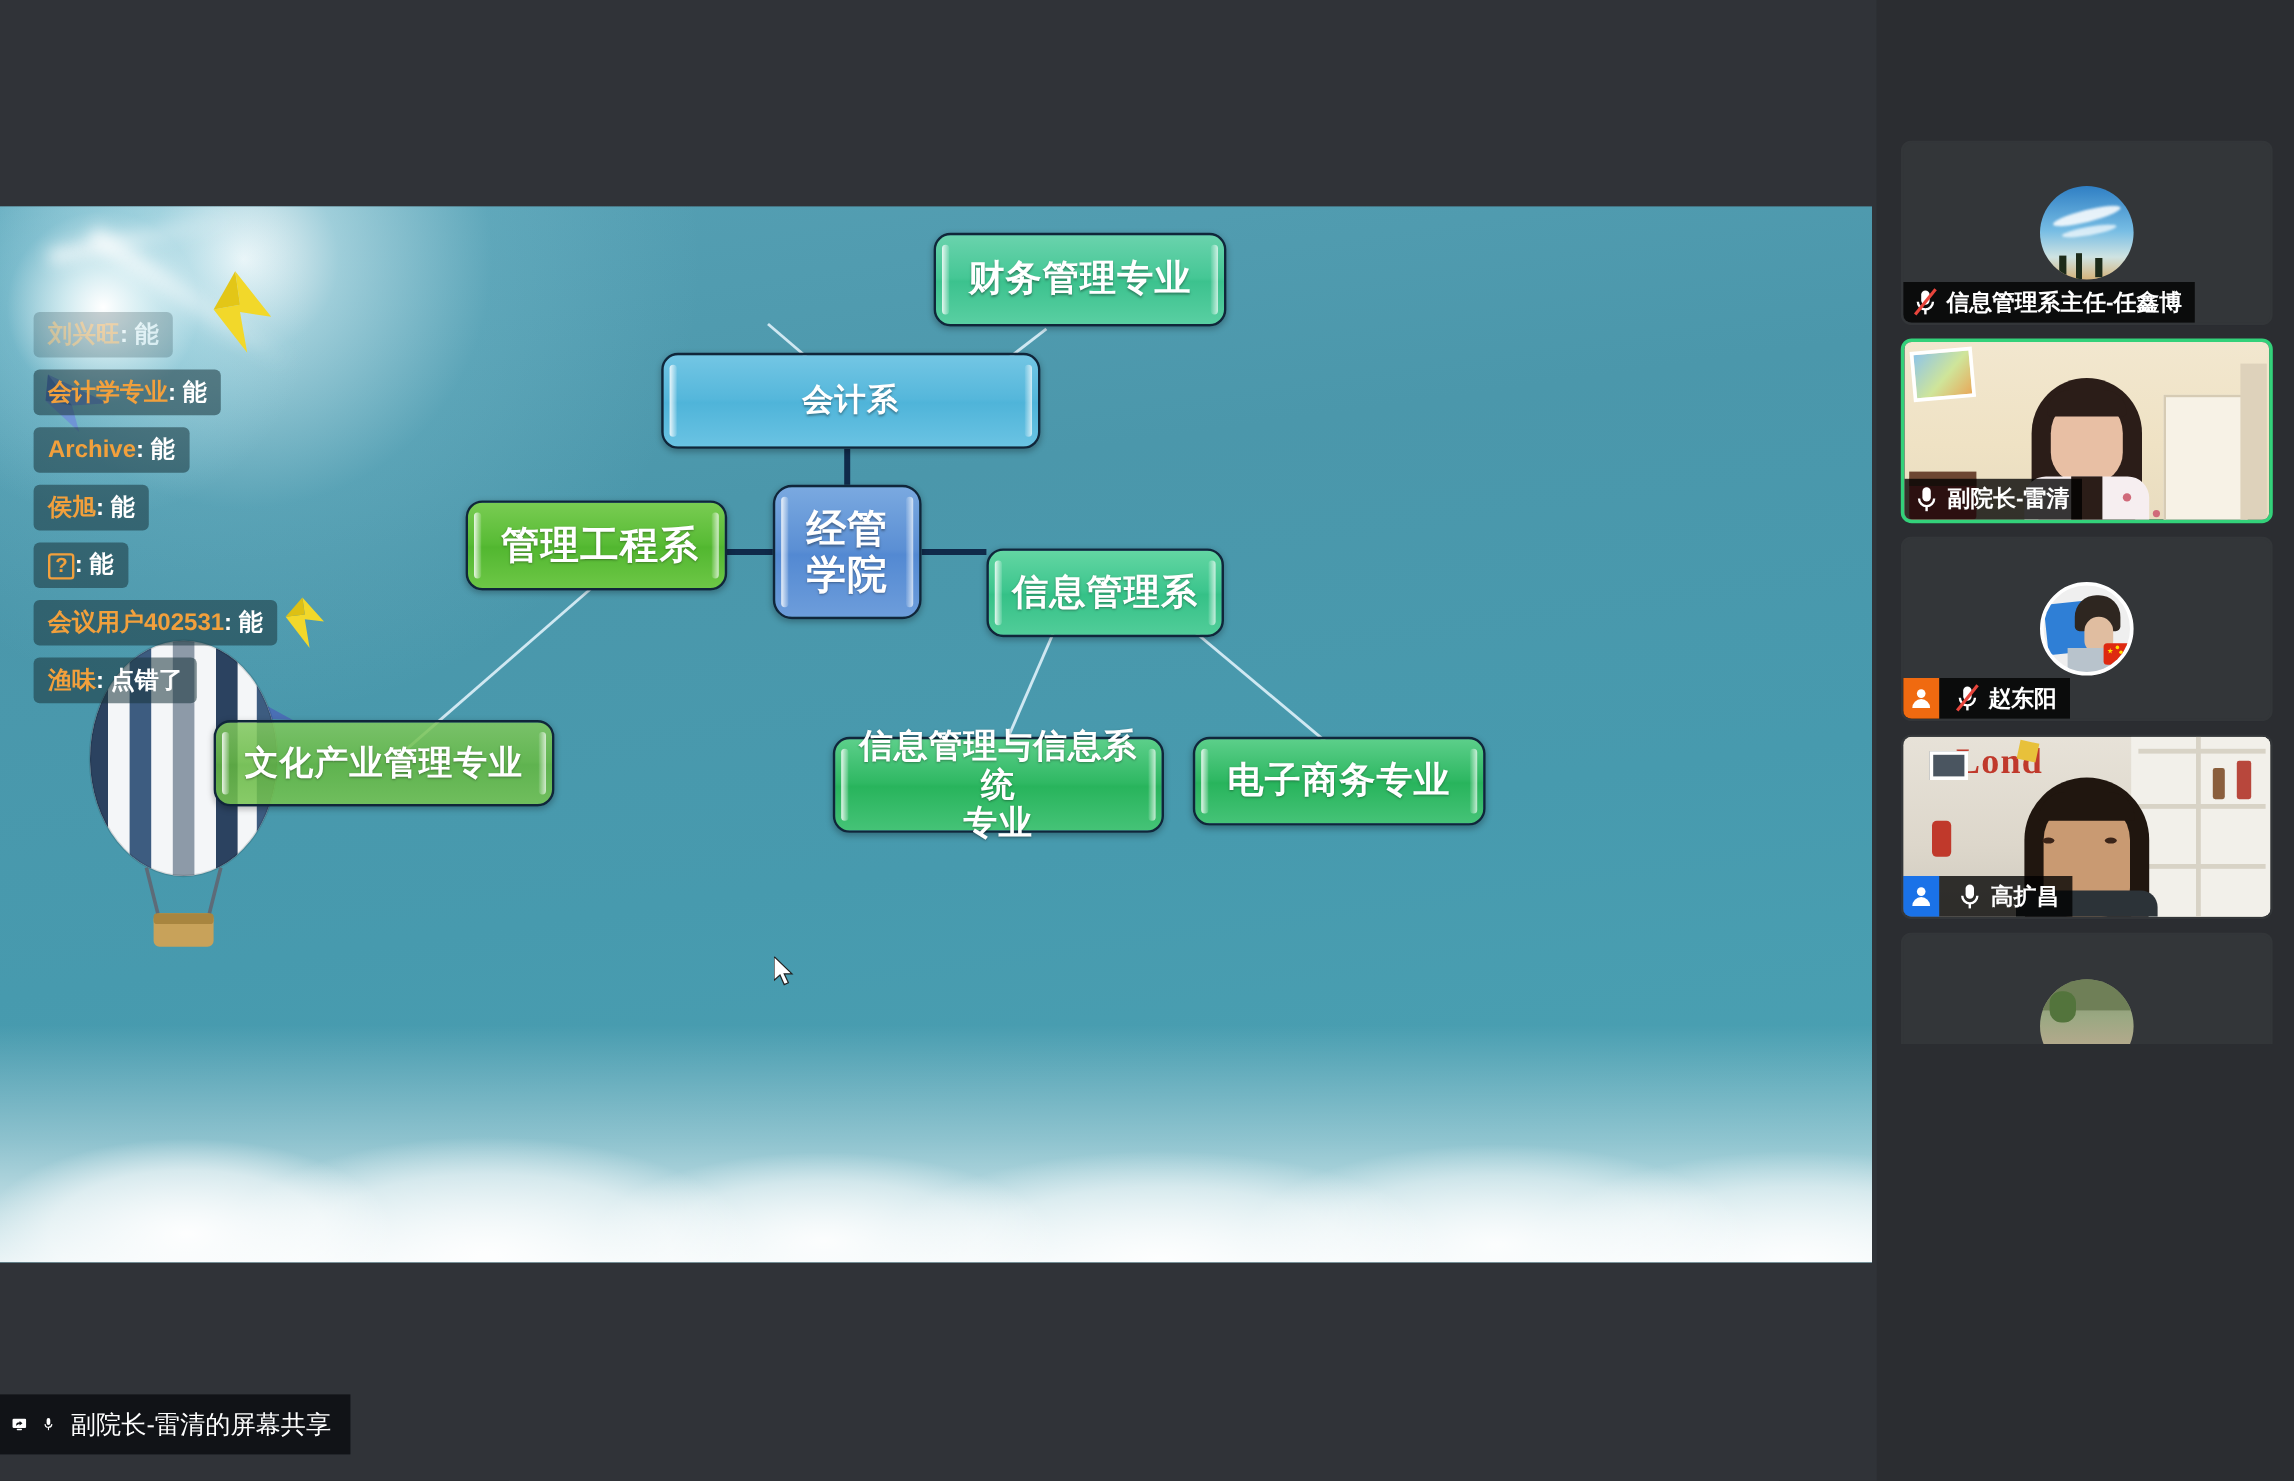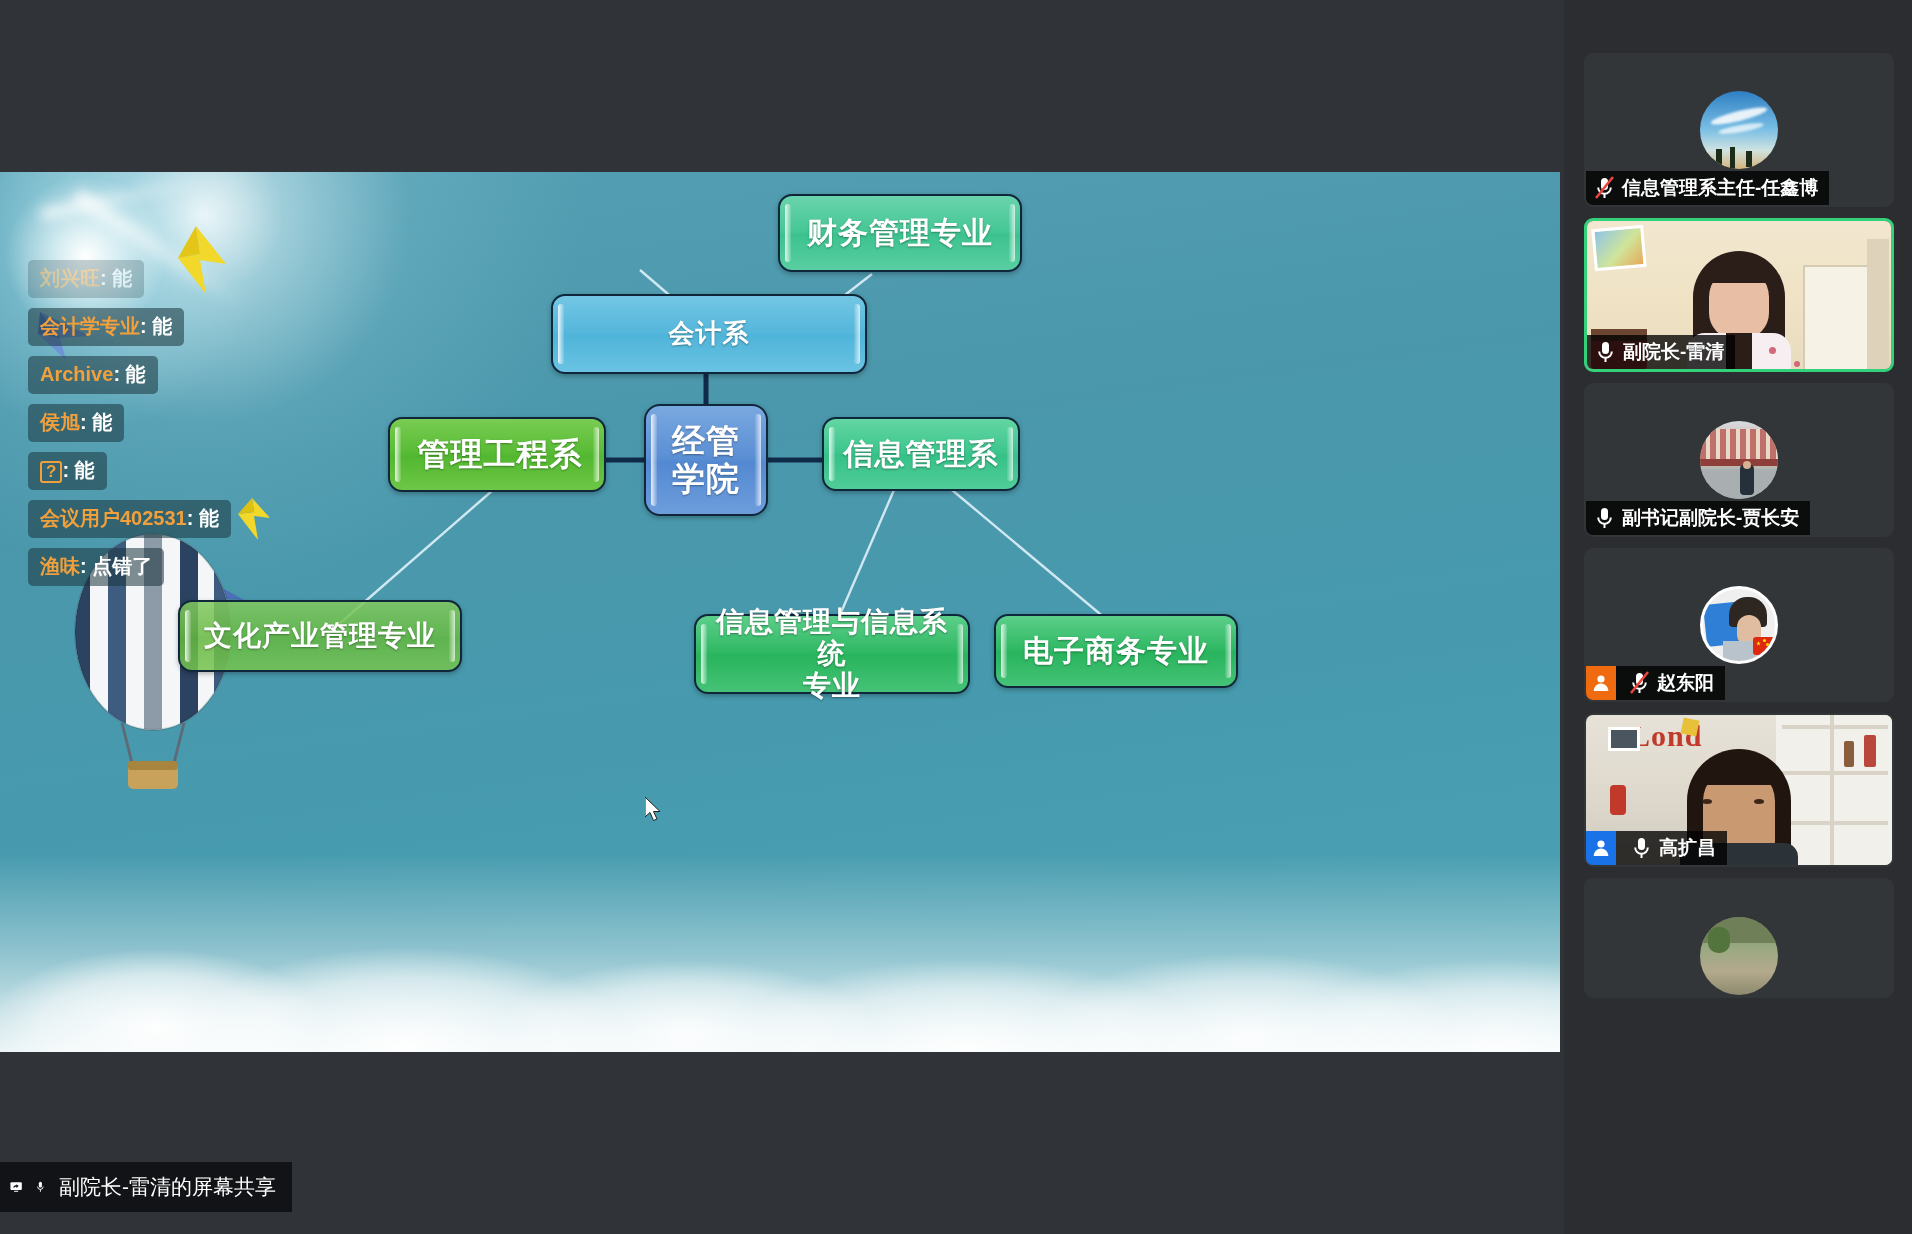--- a/index.html
+++ b/index.html
@@ -95,21 +95,21 @@
     background: linear-gradient(to left, rgba(255,255,255,0.7), rgba(255,255,255,0.08));
   }
   .node > span { position: relative; z-index: 2; display:block; }
 
   .n-teal   { background: linear-gradient(to bottom, #5fd6c8 0%, #3ec4b5 48%, #35bfb0 52%, #4fd0c2 100%); }
   .n-mint   { background: linear-gradient(to bottom, #6ad3ad 0%, #45c795 48%, #3cc28e 52%, #59cfa2 100%); }
   .n-blue   { background: linear-gradient(to bottom, #73c6e4 0%, #55b7db 48%, #4fb4d9 52%, #6ac3e3 100%); }
   .n-navy   { background: linear-gradient(to bottom, #7aa9e0 0%, #5b8fd4 48%, #5389d2 52%, #6d9ddb 100%); }
   .n-grass  { background: linear-gradient(to bottom, #79cc52 0%, #58bb35 48%, #52b730 52%, #6dc746 100%); }
   .n-green  { background: linear-gradient(to bottom, #5ccf8a 0%, #2fb863 48%, #28b45c 52%, #45c377 100%); }
-  .n-emer   { background: linear-gradient(to bottom, #63d6a3 0%, #3cc58d 48%, #35c187 52%, #51cd99 100%); }
+  .n-emer   { background: linear-gradient(to bottom, #63d6a3 0%, #3cc58d 48%, #35c187 52%, #51cd99 100%); margin-top: 40px; }
   .n-ghost  { background: linear-gradient(to bottom, rgba(129,200,94,0.86) 0%, rgba(104,187,68,0.86) 48%, rgba(99,183,64,0.86) 52%, rgba(118,196,80,0.86) 100%); }
 
   svg.links { position: absolute; left:0; top:0; width: 1560px; height: 880px; z-index: 2; pointer-events:none; }
 
   
   #chat-overlay {
     position: absolute;
     left: 28px; top: 260px;
     display: flex; flex-direction: column; gap: 10px;
     align-items: flex-start;
@@ -143,23 +143,23 @@
     padding: 0 16px 0 10px;
     z-index: 40;
   }
   #status-bar .label {
     color: #ffffff; font-size: 21px; font-weight: 500; white-space: nowrap;
   }
 
   
   #participants {
     position: absolute; right: 0; top: 0;
-    width: 348px; height: 1234px;
+    width: 348px; height: 870px;
     background: #2b2d31;
-    padding: 53px 18px 0 20px;
+    padding: 117px 18px 0 20px;
     display: flex; flex-direction: column; gap: 11px;
     overflow: hidden;
   }
   .tile {
     position: relative;
     width: 310px; height: 154px;
     border-radius: 9px;
     background: #333639;
     overflow: hidden;
     flex: 0 0 auto;
@@ -384,38 +384,20 @@
       <div class="nameplate">
         <svg width="21" height="24" viewBox="0 0 21 24">
           <rect x="7" y="2" width="7" height="12" rx="3.5" fill="#ffffff"></rect>
           <path d="M4.2 11.5 a6.3 6.3 0 0 0 12.6 0" fill="none" stroke="#ffffff" stroke-width="2"></path>
           <rect x="9.5" y="18" width="2" height="4" fill="#ffffff"></rect>
         </svg>
         <span class="pname">副院长-雷清</span>
       </div>
     </div>
 
-    <div class="tile">
-      <div class="videobg" style="background:#333639;"></div>
-      <div class="avatar" style="background:linear-gradient(to bottom,#d8dde0 0%,#c9a09a 40%,#b9bcb6 62%,#9aa0a2 100%);">
-        <div style="position:absolute;left:0;top:8px;width:78px;height:30px;background:repeating-linear-gradient(90deg,#c0706a 0 6px,#e9d9c8 6px 10px);"></div>
-        <div style="position:absolute;left:0;top:38px;width:78px;height:7px;background:#8e3f3a;"></div>
-        <div style="position:absolute;left:0;bottom:0;width:78px;height:30px;background:#a9aeb0;"></div>
-        <div style="position:absolute;left:40px;bottom:4px;width:14px;height:30px;background:#25303b;border-radius:4px;"></div>
-        <div style="position:absolute;left:43px;bottom:30px;width:8px;height:8px;border-radius:50%;background:#d9b193;"></div>
-      </div>
-      <div class="nameplate">
-        <svg width="21" height="24" viewBox="0 0 21 24">
-          <rect x="7" y="2" width="7" height="12" rx="3.5" fill="#ffffff"></rect>
-          <path d="M4.2 11.5 a6.3 6.3 0 0 0 12.6 0" fill="none" stroke="#ffffff" stroke-width="2"></path>
-          <rect x="9.5" y="18" width="2" height="4" fill="#ffffff"></rect>
-        </svg>
-        <span class="pname">副书记副院长-贾长安</span>
-      </div>
-    </div>
 
     <div class="tile">
       <div class="videobg" style="background:#333639;"></div>
       <div class="avatar" style="background:#efefef;border:3px solid #fff;">
         <div style="position:absolute;left:2px;top:14px;width:40px;height:42px;background:#2f7fd6;border-radius:4px;transform:rotate(-6deg);"></div>
         <div style="position:absolute;left:26px;top:8px;width:38px;height:30px;background:#2e2620;border-radius:18px 18px 4px 4px;"></div>
         <div style="position:absolute;left:34px;top:26px;width:24px;height:30px;background:#e0bda0;border-radius:12px 12px 10px 10px;"></div>
         <div style="position:absolute;left:20px;bottom:0;width:52px;height:20px;background:#b8c3cc;"></div>
         <div class="flag-badge">
           <div style="position:absolute;left:3px;top:4px;width:5px;height:5px;background:#ffde00;clip-path:polygon(50% 0,61% 35%,98% 35%,68% 57%,79% 91%,50% 70%,21% 91%,32% 57%,2% 35%,39% 35%);"></div>

